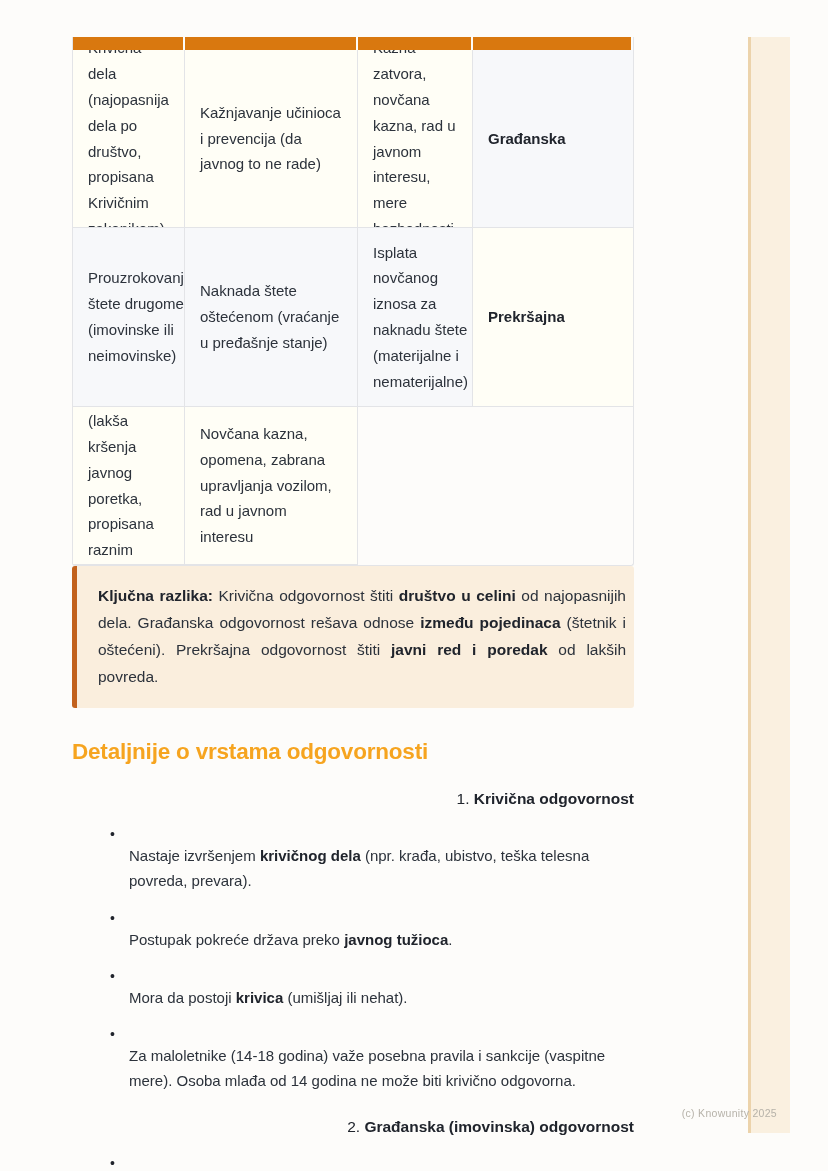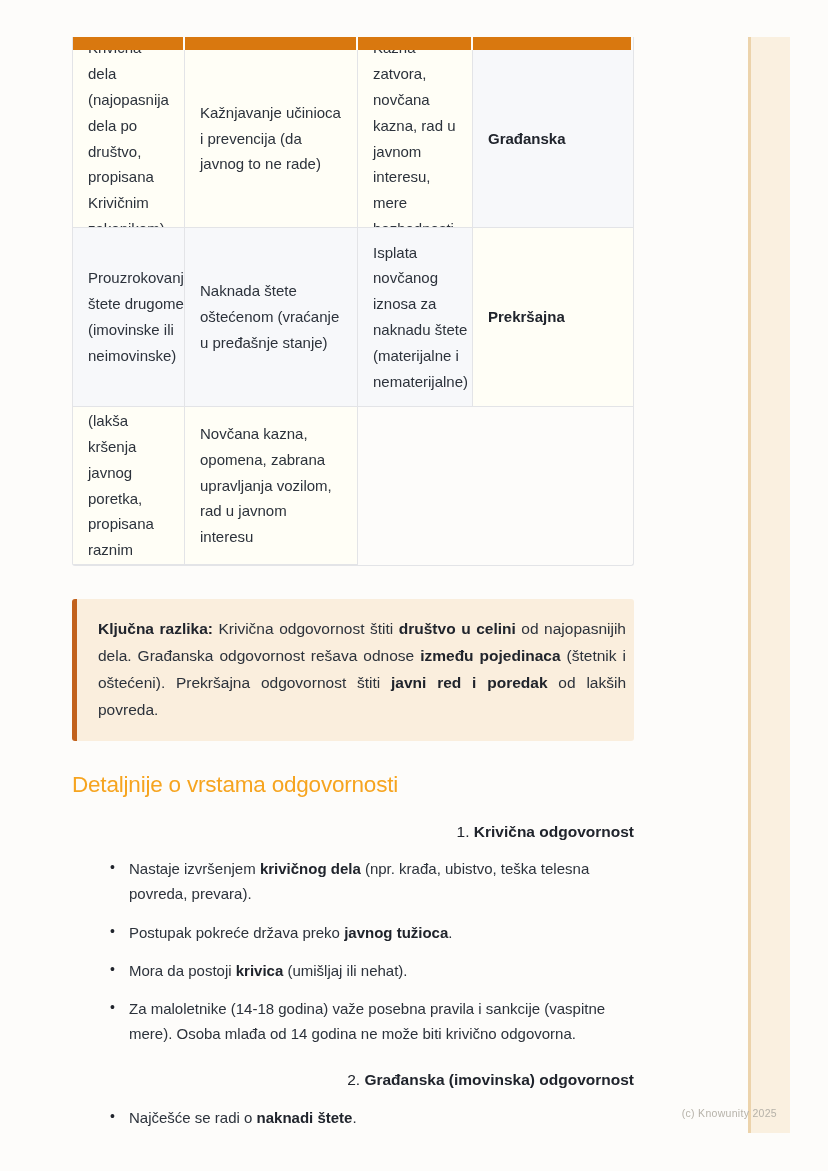--- a/index.html
+++ b/index.html
@@ -68,37 +68,36 @@
     font-size:15px;line-height:1.72;
     color:var(--text-body);
     overflow:hidden;
   }
   .cell:nth-child(4n){border-right:none;}
   .row-warm{background:var(--row-warm);}
   .row-cool{background:var(--row-cool);}
   .rowlabel{font-weight:bold;color:var(--text-dark);font-size:15px;}
   
   .callout{
-    margin-top:33px;
     background:var(--callout-bg);
     border-left:5px solid var(--callout-border);
     border-radius:3px;
     padding:17px 8px 17px 21px;
     box-sizing:border-box;
     font-size:15.5px;
     line-height:1.74;
     text-align:justify;
     color:var(--text-body);
   }
   .callout b{color:var(--text-dark);}
   
   .section-heading{
     margin:31px 0 0 0;
     font-size:22.5px;
-    font-weight:normal;
+    font-weight:bold;
     letter-spacing:-0.2px;
     color:var(--heading-orange);
   }
   .num-item{
     margin:22px 0 0 2px;
     font-size:15.5px;
     color:var(--text-dark);
     line-height:1.5;
     text-align:right;
   }
@@ -109,21 +108,21 @@
     margin:13px 0 0 38px;
     font-size:15px;
     line-height:1.68;
     color:var(--text-body);
   }
   .bullet .dot{
     width:19px;flex:0 0 19px;
     font-size:14px;
     color:var(--text-dark);
   }
-  .bullet .btxt{flex:1;padding-right:6px;}
+  .bullet .btxt{flex:1;padding-right:6px;margin-top:20px;}
   .bullet b, .num-item b{color:var(--text-dark);}
   
   .watermark{
     position:absolute;
     right:51px;top:1100px;
     font-size:10.5px;
     letter-spacing:0.3px;
     color:var(--watermark-gray);
     z-index:3;
     margin-top:7px;

